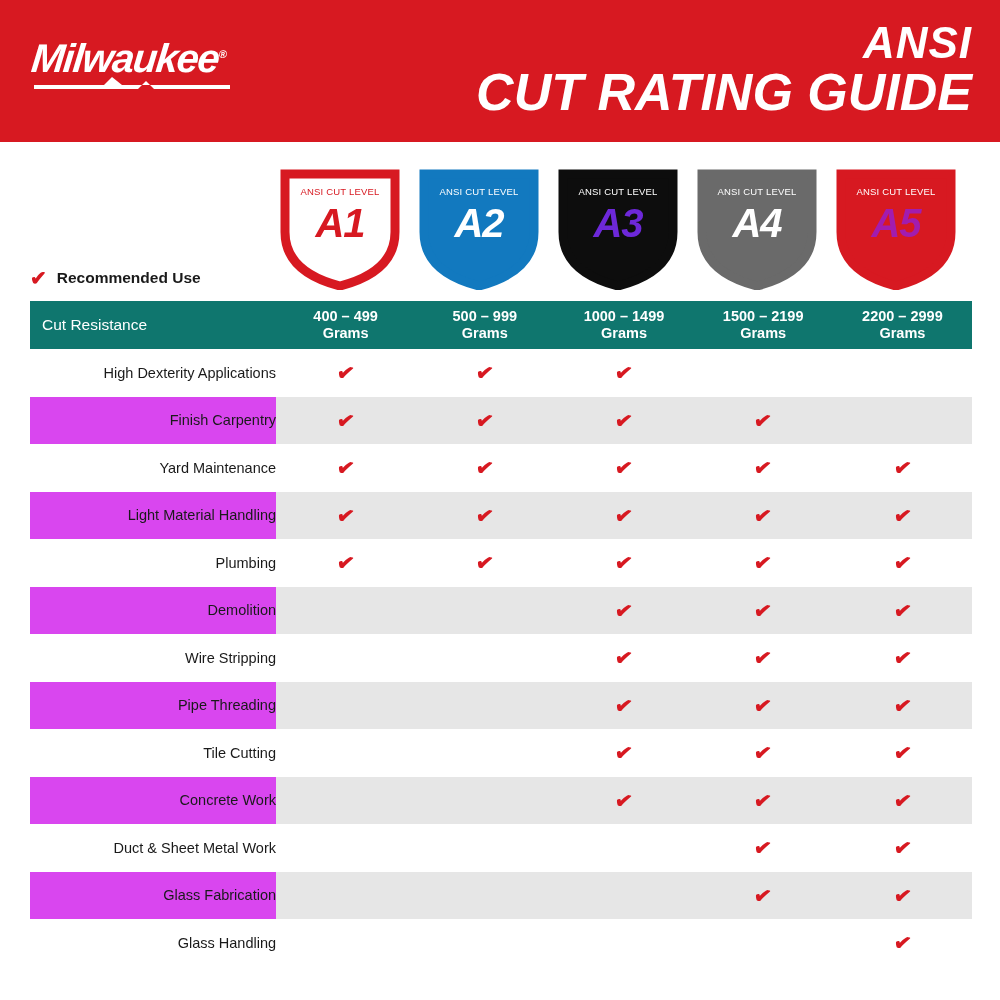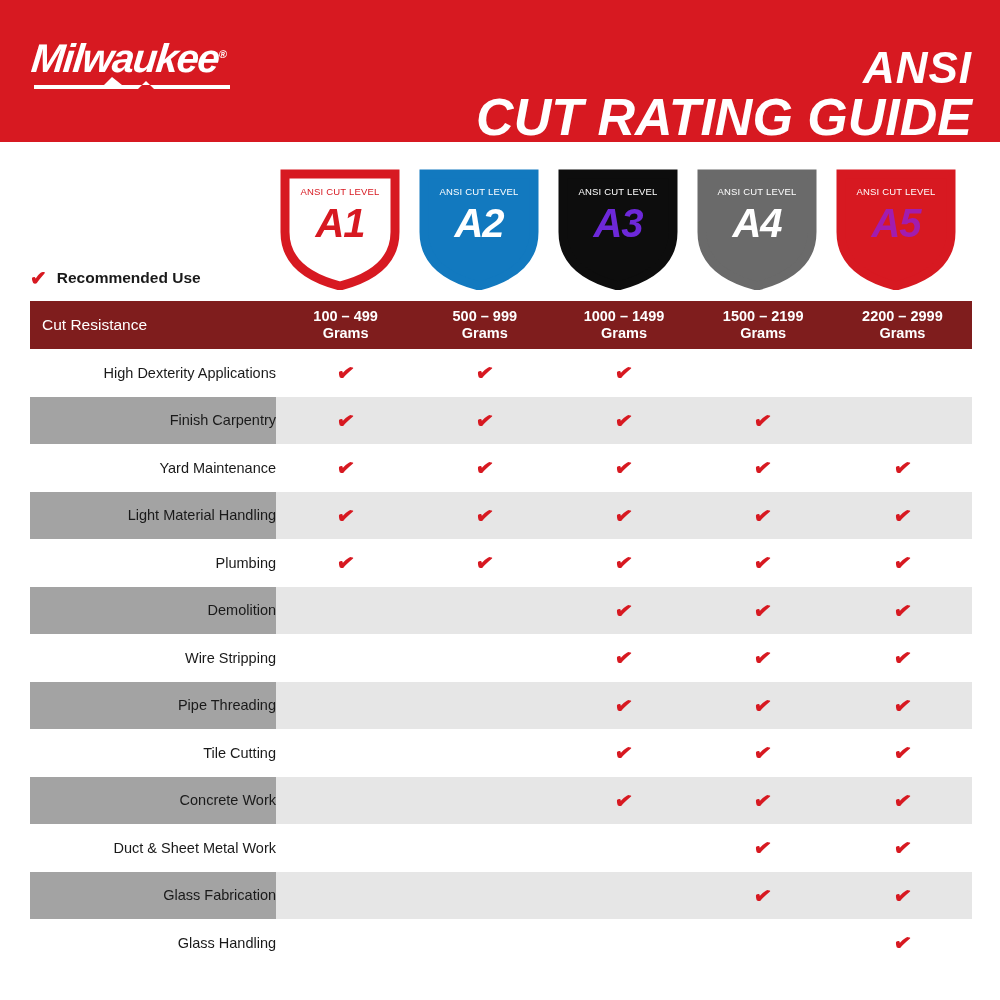--- a/index.html
+++ b/index.html
@@ -52,21 +52,20 @@
   .header-title {
     position: absolute;
     right: 28px;
     top: 22px;
     text-align: right;
     color: #ffffff;
     font-weight: bold;
     font-style: italic;
     letter-spacing: 0px;
     line-height: 0.95;
-    margin-top: 25px;
   }
   .header-title .line1 {
     display: block;
     font-size: 44px;
     letter-spacing: 1px;
   }
   .header-title .line2 {
     display: block;
     font-size: 52px;
     margin-top: 4px;
@@ -139,21 +138,21 @@
   }
   table {
     border-collapse: collapse;
     width: 942px;
     table-layout: fixed;
   }
   col.c0 { width: 246px; }
   col.cx { width: 139.2px; }
 
   thead th {
-    background: #7f1d1d;
+    background: #0f766e;
     color: #ffffff;
     height: 48px;
     font-size: 14.5px;
     font-weight: bold;
     text-align: center;
     line-height: 1.15;
     border: none;
     padding: 0;
   }
   thead th.head-left {
@@ -170,21 +169,21 @@
     padding: 0;
     border-bottom: 1px solid #ffffff;
   }
   tbody td.label {
     text-align: right;
     padding-left: 12px;
     background: #ffffff;
   }
   tbody tr.odd td.cell { background: #ffffff; }
   tbody tr.even td.cell { background: #e6e6e6; }
-  tbody tr.even td.label { background: #a3a3a3; }
+  tbody tr.even td.label { background: #d946ef; }
   .tick {
     color: #d71921;
     font-size: 21px;
     font-weight: bold;
     line-height: 1;
     display: inline-block;
     transform: rotate(8deg);
   }
 </style>
 </head>
@@ -260,21 +259,21 @@
         <col class="cx">
         <col class="cx">
         <col class="cx">
         <col class="cx">
         <col class="cx">
     </colgroup>
     <thead>
       <tr>
         <th class="head-left">Cut Resistance</th>
         <th>
-          <div>100 – 499</div>
+          <div>400 – 499</div>
           <div>Grams</div>
         </th>
         <th>
           <div>500 – 999</div>
           <div>Grams</div>
         </th>
         <th>
           <div>1000 – 1499</div>
           <div>Grams</div>
         </th>

